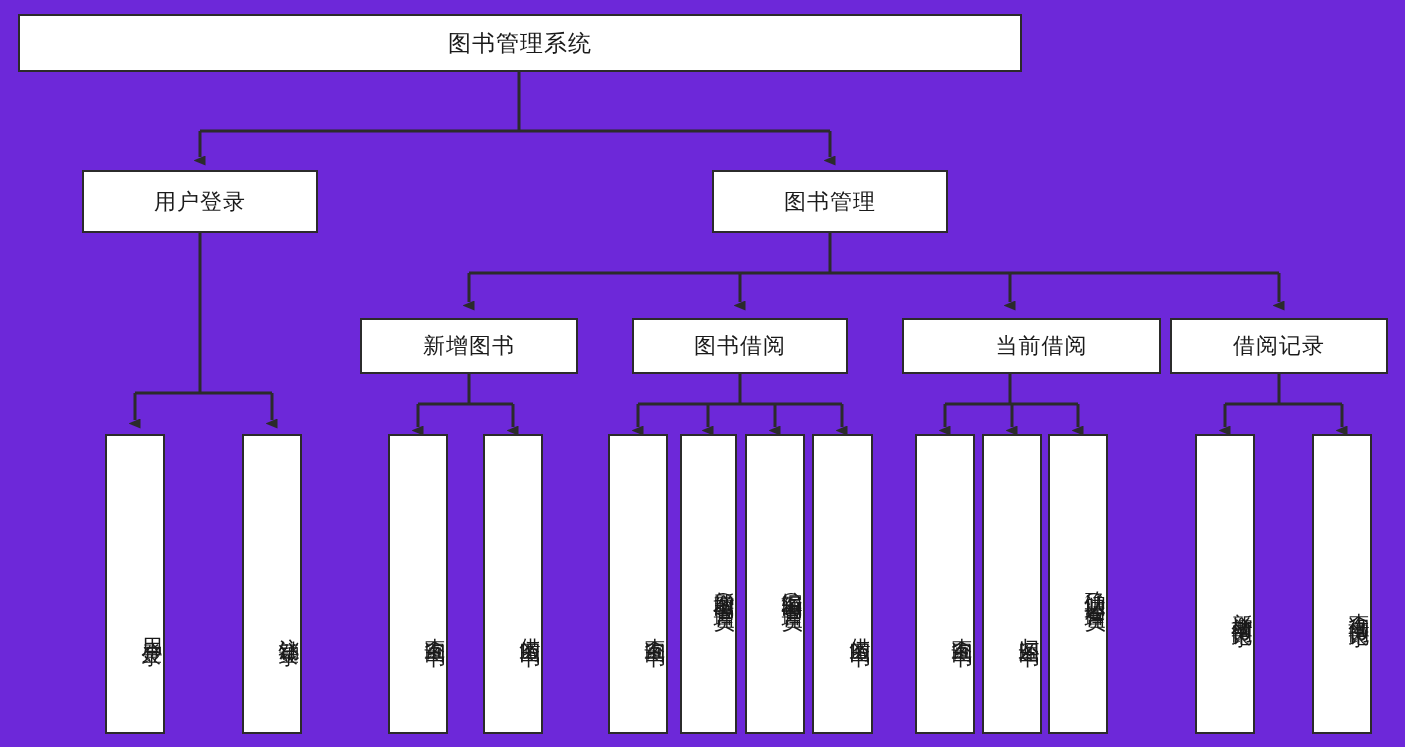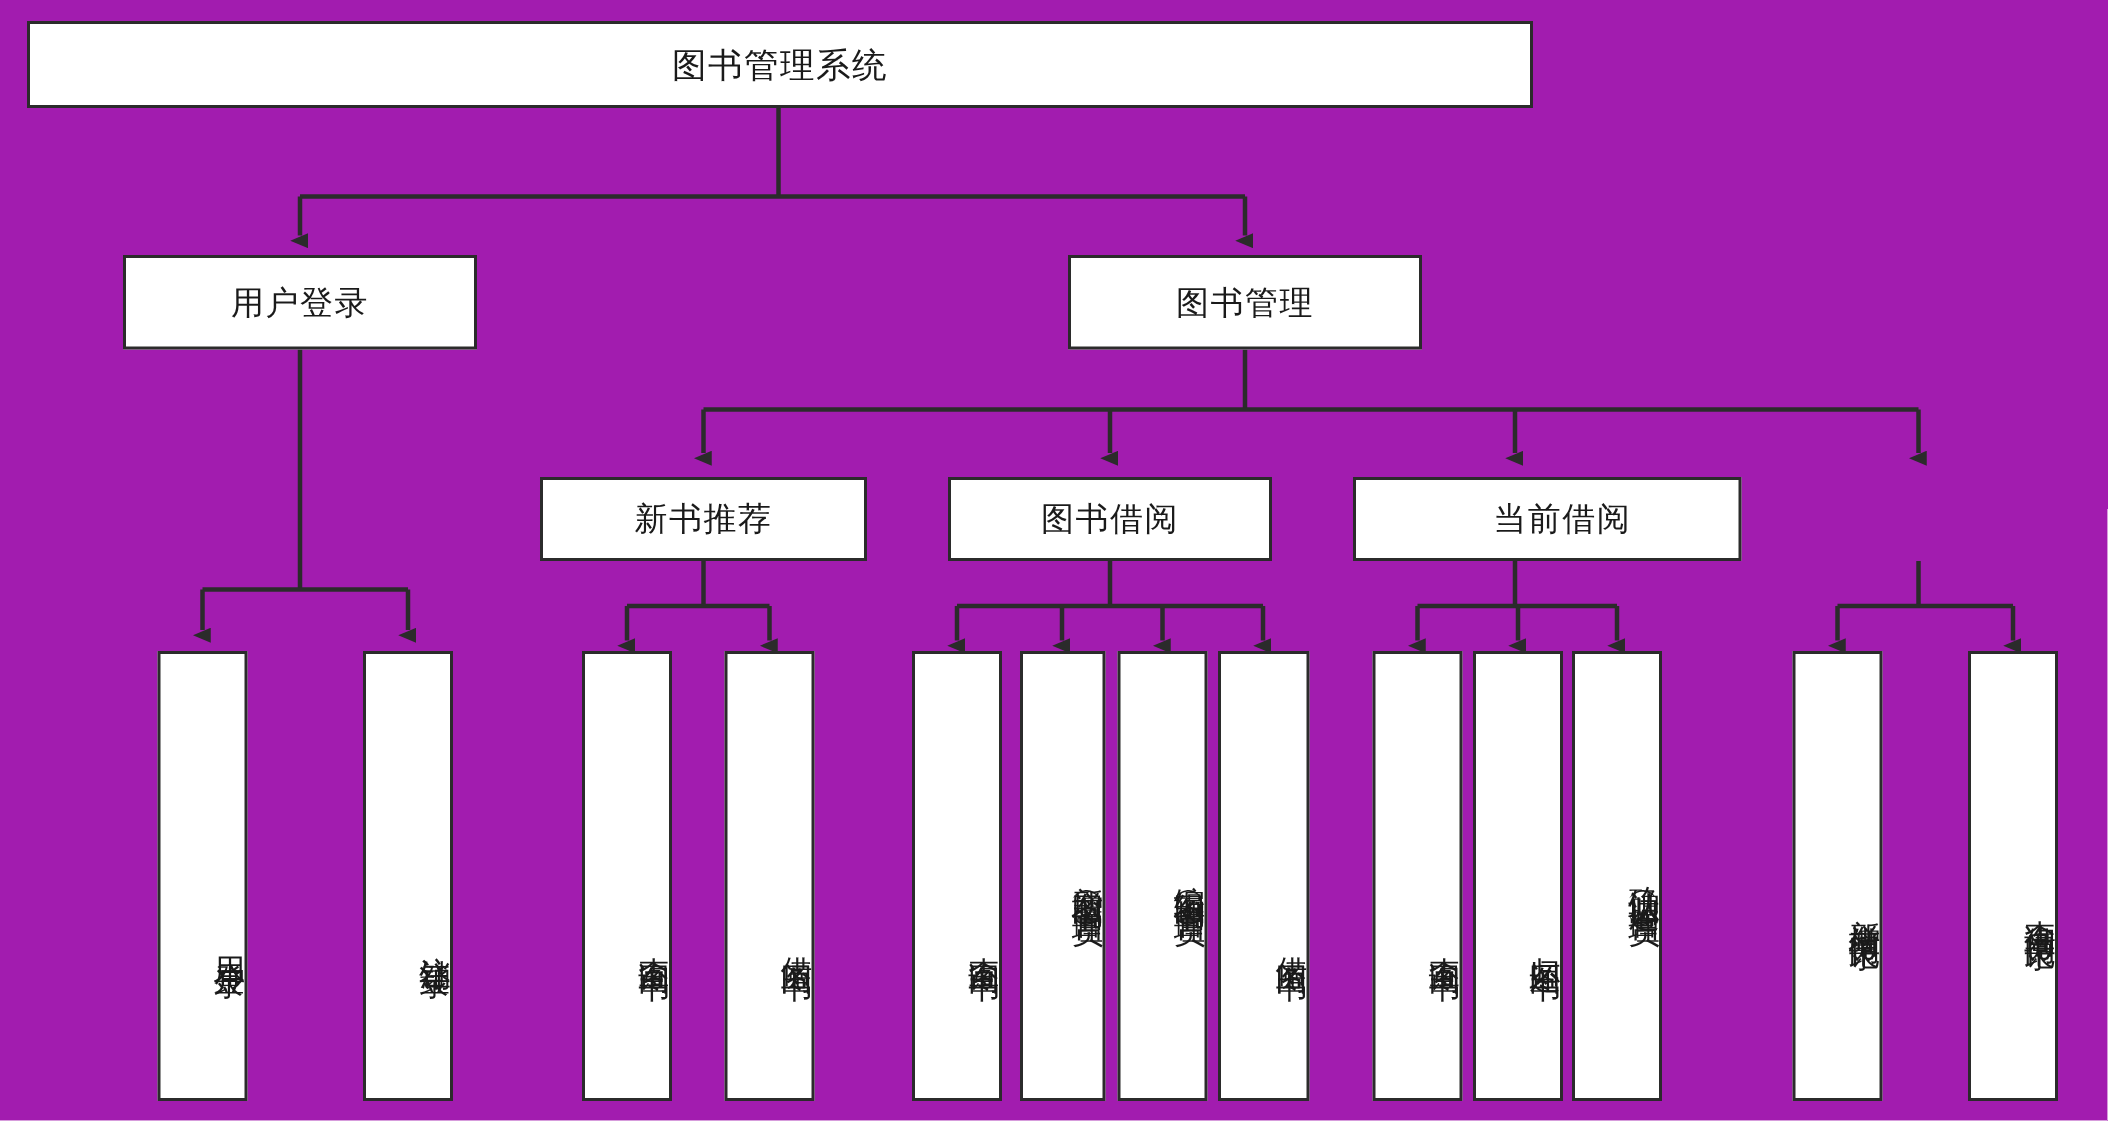--- a/index.html
+++ b/index.html
@@ -7,21 +7,21 @@
     padding: 0;
     background: #ffffff;
   }
   body {
     font-family: "Liberation Sans", "DejaVu Sans", sans-serif;
   }
   #stage {
     position: relative;
     width: 1405px;
     height: 747px;
-    background: #a21caf;
+    background: #6d28d9;
     overflow: hidden;
   }
   svg.connectors {
     position: absolute;
     left: 0;
     top: 0;
     width: 1405px;
     height: 747px;
     pointer-events: none;
   }
@@ -127,27 +127,30 @@
   </div>
 
   <div class="node horiz" style="left:82px; top:170px; width:236px; height:63px;">
     <span class="label">用户登录</span>
   </div>
   <div class="node horiz" style="left:712px; top:170px; width:236px; height:63px;justify-content:center;">
     <span class="label">图书管理</span>
   </div>
 
   <div class="node horiz" style="left:360px; top:318px; width:218px; height:56px;">
-    <span class="label">新书推荐</span>
+    <span class="label">新增图书</span>
   </div>
   <div class="node horiz" style="left:632px; top:318px; width:216px; height:56px;">
     <span class="label">图书借阅</span>
   </div>
   <div class="node horiz" style="left:902px; top:318px; width:259px; height:56px;padding-left:20px;">
     <span class="label">当前借阅</span>
+  </div>
+  <div class="node horiz" style="left:1170px; top:318px; width:218px; height:56px;">
+    <span class="label">借阅记录</span>
   </div>
 
   <div class="node vert" style="left:105px; top:434px; width:60px; height:300px; padding-top:86px;">
     <span class="label">用户登录</span>
   </div>
   <div class="node vert" style="left:242px; top:434px; width:60px; height:300px; padding-top:86px;">
     <span class="label">注销登录</span>
   </div>
 
   <div class="node vert" style="left:388px; top:434px; width:60px; height:300px; padding-top:86px;">

